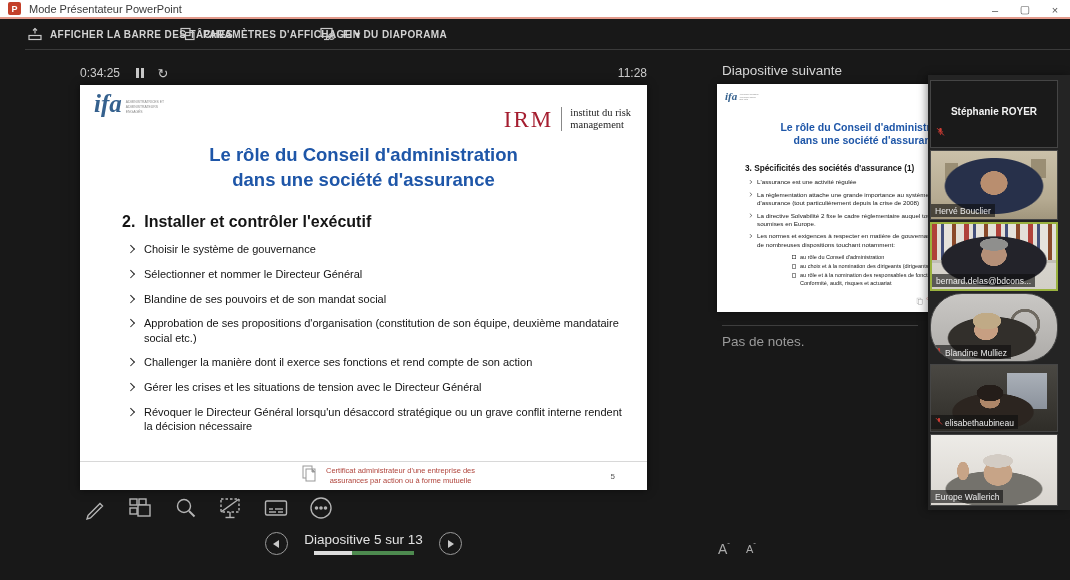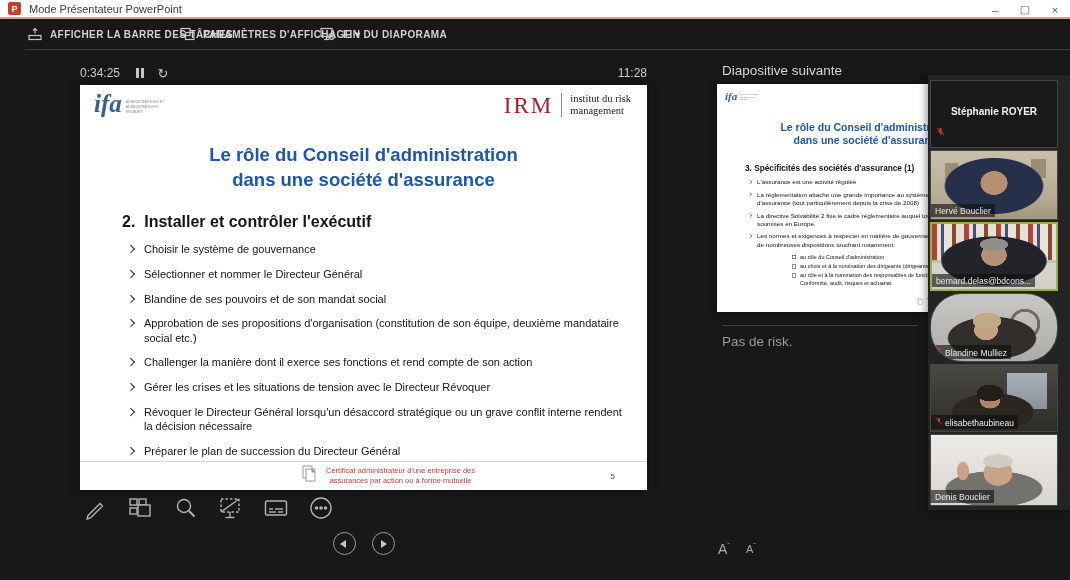--- a/index.html
+++ b/index.html
@@ -24,21 +24,21 @@
   .pause { display:inline-flex; gap:2.5px; margin-left:16px; }
   .pause i { width:2.5px; height:10px; background:#c8c8c8; display:block; }
   .restart { margin-left:14px; font-size:13px; color:#c8c8c8; }
   .clock { margin-left:auto; }
 
   
   .slide { position:absolute; left:80px; top:85px; width:567px; height:405px; background:#ffffff; box-shadow:0 0 8px rgba(0,0,0,.55); }
   .ifa-logo { position:absolute; left:14px; top:8px; display:flex; align-items:flex-start; gap:4px; }
   .ifa-txt { font-family:"Liberation Serif", serif; font-style:italic; font-weight:bold; font-size:25px; line-height:22px; color:#35618e; }
   .ifa-tag { font-size:3.4px; color:#8a8a8a; line-height:1.4; margin-top:7px; width:44px; }
-  .irm { position:absolute; right:16px; top:8px; display:flex; align-items:center; gap:8px; }
+  .irm { position:absolute; right:16px; top:22px; display:flex; align-items:center; gap:8px; }
   .irm-txt { font-family:"Liberation Serif", serif; font-size:23px; letter-spacing:2px; color:#a51e30; line-height:1; }
   .irm-bar { width:1px; height:24px; background:#888; }
   .irm-sub { font-family:"Liberation Serif", serif; font-size:10.5px; color:#222; line-height:1.15; }
   .s-title { position:absolute; left:0; right:0; top:58px; text-align:center; color:#1e56a8; font-size:18.5px; font-weight:bold; line-height:1.35; }
   .s-heading { position:absolute; left:42px; top:128px; font-size:16px; font-weight:bold; color:#141414; white-space:pre-wrap; }
   .s-bullets { position:absolute; left:47px; top:157px; width:505px; }
   .sb { position:relative; padding-left:17px; font-size:11px; color:#141414; line-height:1.3; margin-bottom:10.5px; }
   .sb::before { content:""; position:absolute; left:1px; top:4px; width:4.5px; height:4.5px; border-top:1.5px solid #222; border-right:1.5px solid #222; transform:rotate(45deg); }
   .s-footer { position:absolute; left:0; bottom:0; width:100%; height:29px; border-top:1px solid #d8d8d8; display:flex; align-items:center; }
   .doc-icon { margin-left:222px; }
@@ -197,23 +197,22 @@
       <div>Le rôle du Conseil d'administration</div>
       <div>dans une société d'assurance</div>
     </div>
     <div class="s-heading">2.  Installer et contrôler l'exécutif</div>
     <div class="s-bullets">
       <div class="sb">Choisir le système de gouvernance</div>
       <div class="sb">Sélectionner et nommer le Directeur Général</div>
       <div class="sb">Blandine de ses pouvoirs et de son mandat social</div>
       <div class="sb">Approbation de ses propositions d'organisation (constitution de son équipe, deuxième mandataire social etc.)</div>
       <div class="sb">Challenger la manière dont il exerce ses fonctions et rend compte de son action</div>
-      <div class="sb">Gérer les crises et les situations de tension avec le Directeur Révoquer</div>
+      <div class="sb">Gérer les crises et les situations de tension avec le Directeur Général</div>
       <div class="sb">Révoquer le Directeur Général lorsqu'un désaccord stratégique ou un grave conflit interne rendent la décision nécessaire</div>
-      <div class="sb">Préparer le plan de succession du Directeur Général</div>
     </div>
     <div class="s-footer">
       <span class="doc-icon">
         <svg width="16" height="18" viewBox="0 0 16 18" fill="none" stroke="#999" stroke-width="1">
             <rect x="1" y="1" width="9" height="12"></rect>
             <rect x="4" y="4" width="9" height="12" fill="#fff"></rect>
             <path d="M10 4 L13 7 L10 7 Z" fill="#999"></path>
           </svg>
       </span>
       <span class="foot-red">
@@ -267,20 +266,26 @@
           <circle cx="12" cy="12" r="1.1" fill="#b4b4b4"></circle>
           <circle cx="16.5" cy="12" r="1.1" fill="#b4b4b4"></circle>
         </svg>
     </div>
   </div>
 
   <div class="nav">
     <div class="nav-circle">
         <span class="tri-l"></span>
       </div>
+    <div class="nav-mid">
+      <div class="nav-label">Diapositive 5 sur 13</div>
+      <div class="progress">
+          <div class="progress-done" style="width: 38%;"></div>
+        </div>
+    </div>
     <div class="nav-circle">
         <span class="tri-r"></span>
       </div>
   </div>
 
   <div class="next-label">Diapositive suivante</div>
   <div class="preview">
     <div class="pv-inner">
       <div class="pv-ifa">
         <span class="ifa-txt" style="font-size:22px;">ifa</span>
@@ -306,21 +311,21 @@
         <svg width="14" height="16" viewBox="0 0 16 18" fill="none" stroke="#999" stroke-width="1">
             <rect x="1" y="1" width="9" height="12"></rect>
             <rect x="4" y="4" width="9" height="12" fill="#fff"></rect>
           </svg>
         <span class="pv-foot-red"><span>Certificat administrateur d'une entreprise des</span><br><span>assurances par action ou à forme mutuelle</span></span>
       </div>
     </div>
   </div>
 
   <div class="notes-divider"></div>
-  <div class="notes">Pas de risk.</div>
+  <div class="notes">Pas de notes.</div>
 
   <div class="font-controls">
     <span class="fbtn big"><span>A</span><span class="car">ˆ</span></span>
     <span class="fbtn small"><span>A</span><span class="car">ˆ</span></span>
   </div>
 
   <div class="vpanel">
 
     <div class="tile t-stephanie" style="top:5px; height:68px;">
       <div class="center-name">Stéphanie ROYER</div>
@@ -361,19 +366,19 @@
         <span><svg width="8" height="9" viewBox="0 0 12 13">
               <path d="M6 1.2c-.9 0-1.6.7-1.6 1.6v2.6c0 .9.7 1.6 1.6 1.6s1.6-.7 1.6-1.6V2.8C7.6 1.9 6.9 1.2 6 1.2z" fill="#cc3b33"></path>
               <line x1="1.4" y1="1.4" x2="10.6" y2="11" stroke="#cc3b33" stroke-width="1.3"></line>
             </svg></span>
         <span>elisabethaubineau</span>
       </div>
     </div>
 
     <div class="tile t-denis" style="top:359px; height:72px;">
       <div class="vname">
-          <span>Denis Bouclier</span>
+          <span>Europe Wallerich</span>
         </div>
     </div>
 
   </div>
 
 </div>
 
 </body></html>

